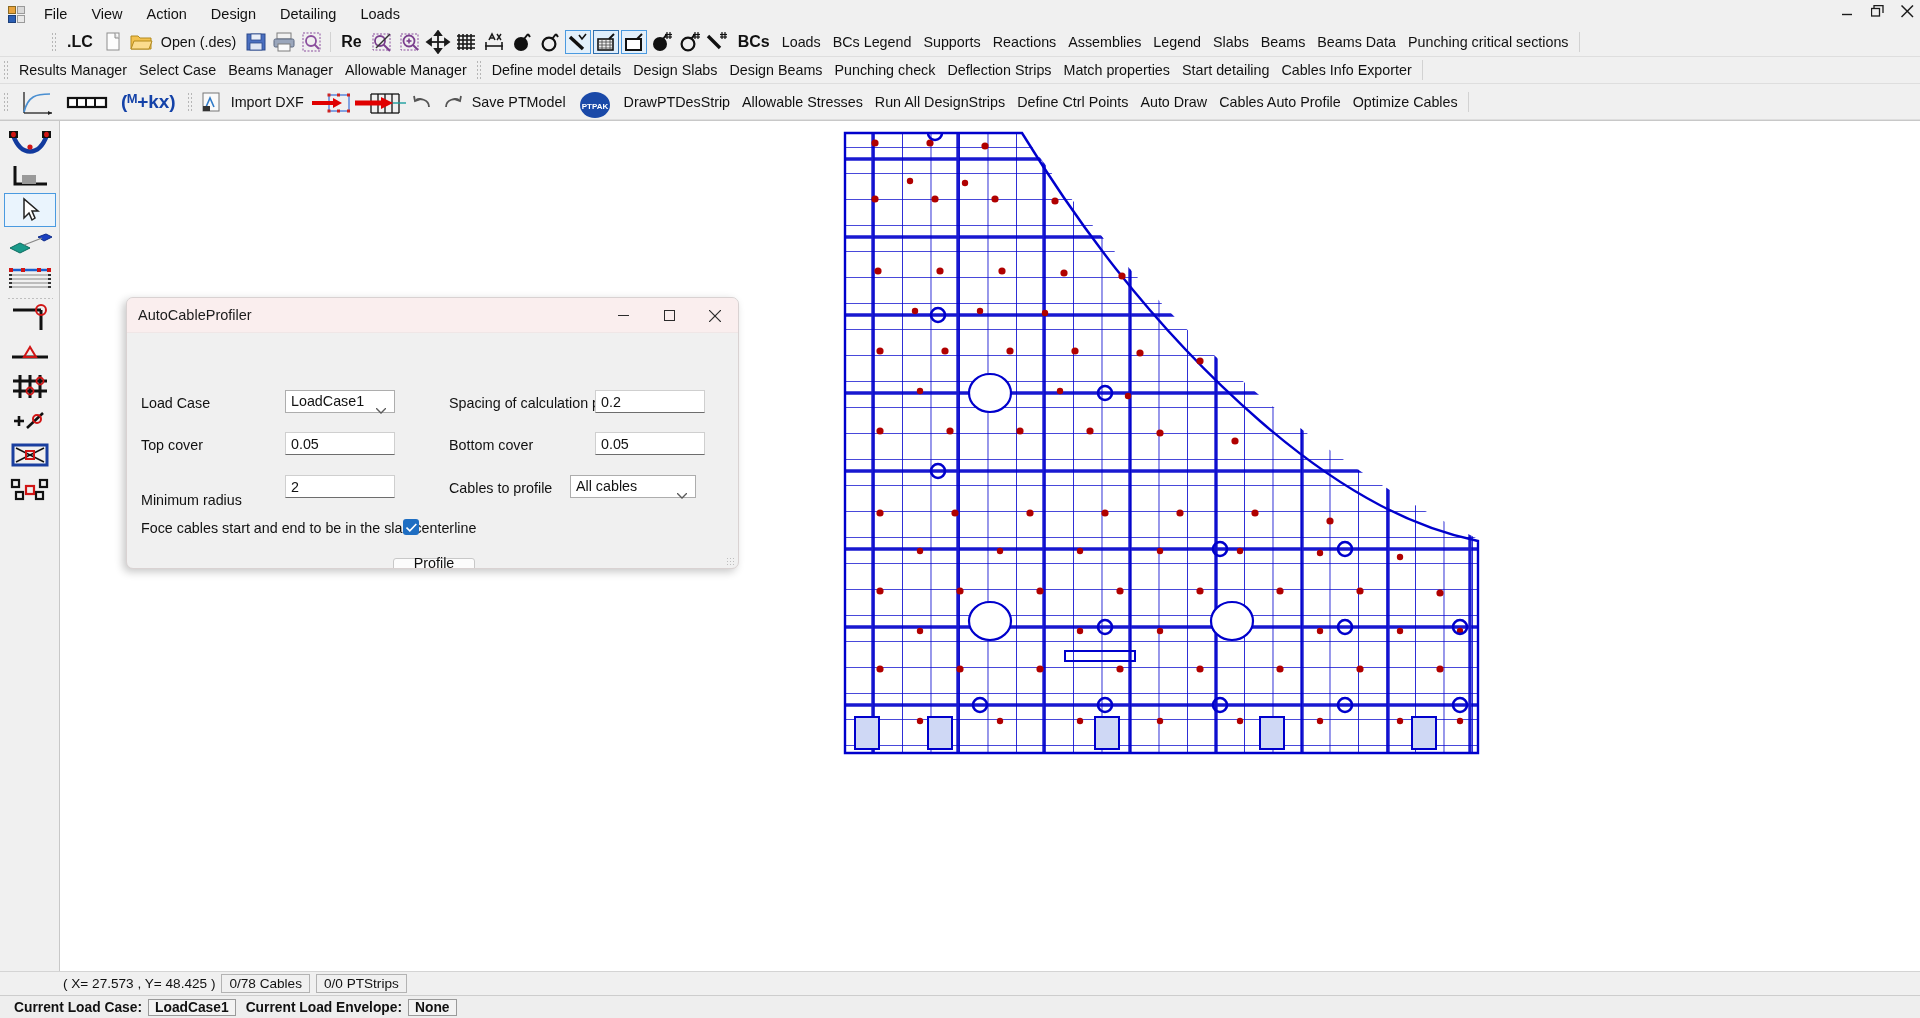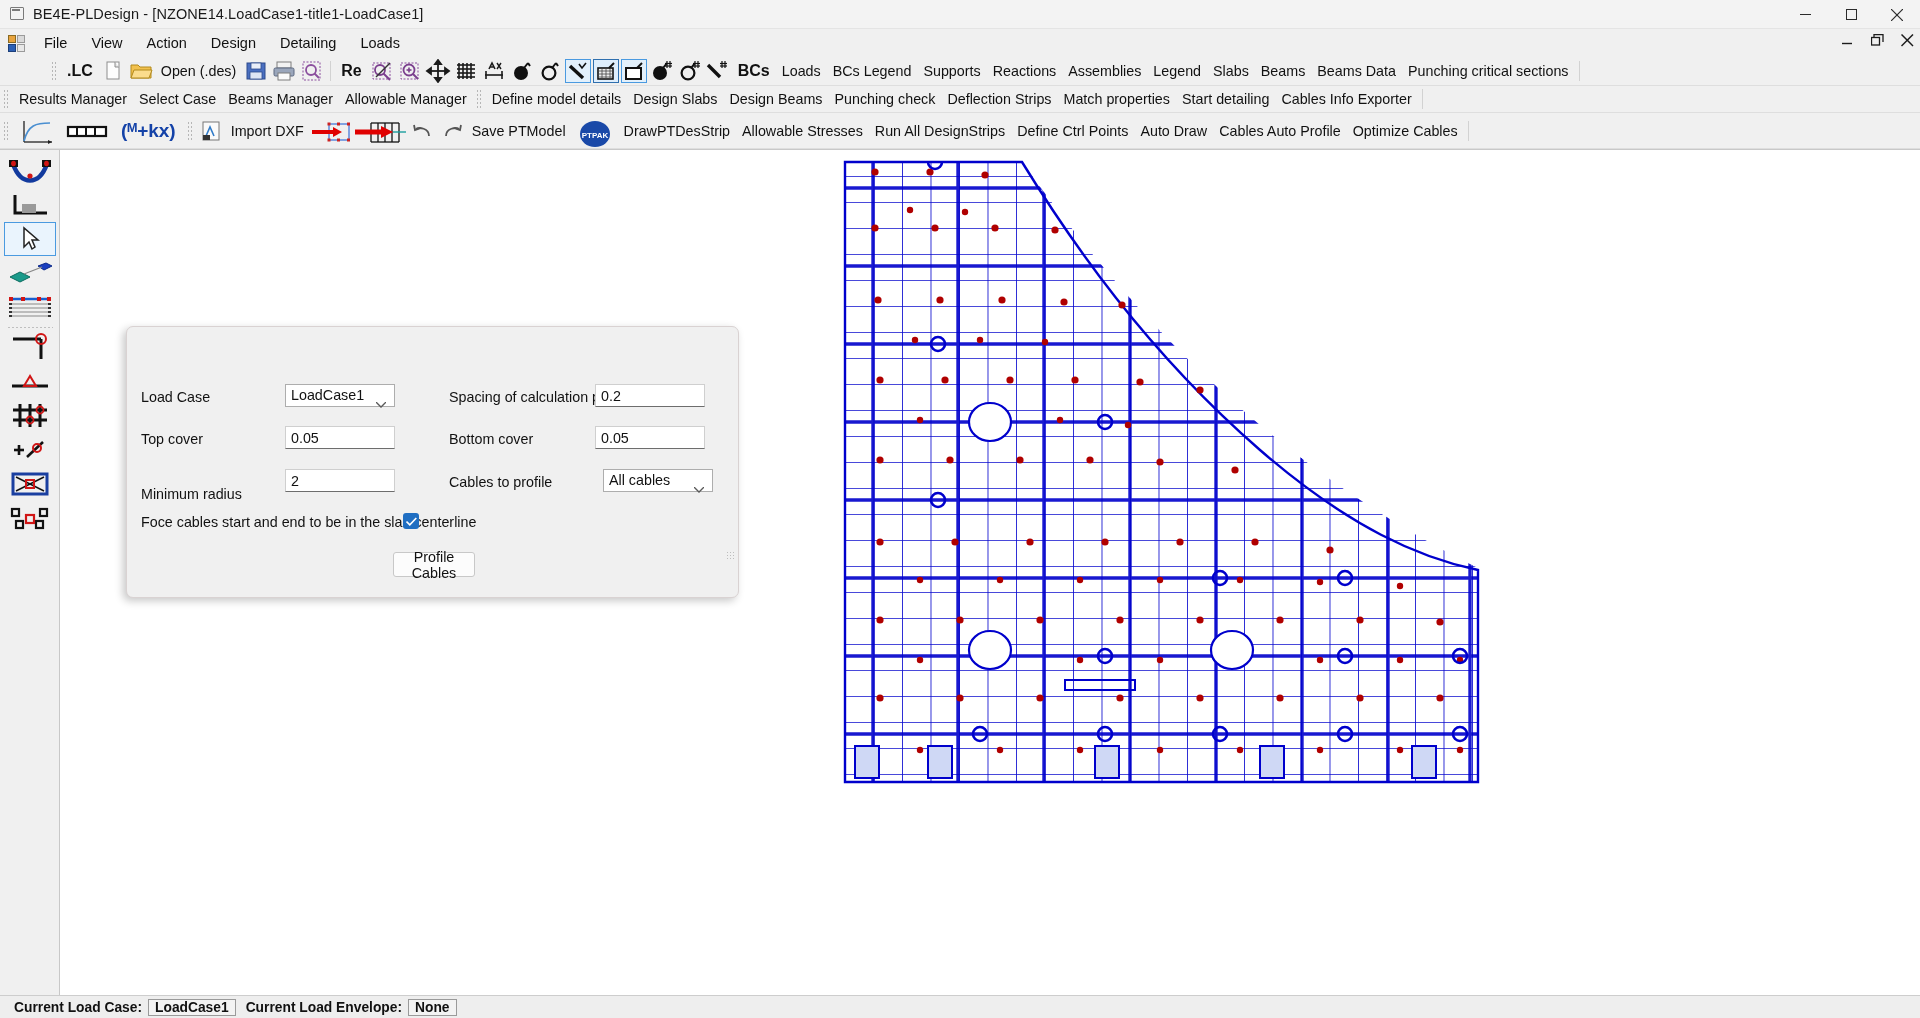--- a/index.html
+++ b/index.html
@@ -181,42 +181,20 @@
   .statusbar2 .box {
     border:1px solid #9a9a9a; padding: 0 6px; margin: 0 10px 0 6px; background:#f3f3f3; font-weight:bold;
   }
   .coords { margin-left: 2px; }
 </style>
 </head>
 <body>
 
 <div id="app">
 
-  <div class="titlebar">
-    <div class="title-ico"></div>
-    <div class="title-text">BE4E-PLDesign - [NZONE14.LoadCase1-title1-LoadCase1]</div>
-    <div class="winbtns">
-      <div class="winbtn">
-        <svg width="11" height="11">
-            <line x1="0" y1="5.5" x2="11" y2="5.5" stroke="#2b2b2b" stroke-width="1"></line>
-          </svg>
-      </div>
-      <div class="winbtn">
-        <svg width="11" height="11">
-            <rect x="0.5" y="0.5" width="10" height="10" fill="none" stroke="#2b2b2b" stroke-width="1"></rect>
-          </svg>
-      </div>
-      <div class="winbtn close">
-        <svg width="12" height="12">
-            <line x1="0" y1="0" x2="12" y2="12" stroke="#2b2b2b" stroke-width="1.2"></line>
-            <line x1="12" y1="0" x2="0" y2="12" stroke="#2b2b2b" stroke-width="1.2"></line>
-          </svg>
-      </div>
-    </div>
-  </div>
 
   <div class="menubar">
     <div class="menu-app-ico">
       <div class="sq1"></div>
         <div class="sq2"></div>
         <div class="sq3"></div>
         <div class="sq4"></div>
     </div>
     <div class="menu-item">File</div>
     <div class="menu-item">View</div>
@@ -814,20 +792,41 @@
               <rect x="1200" y="596" width="24" height="32"></rect>
             <rect x="1352" y="596" width="24" height="32"></rect>
           </g>
 
           <rect x="1005" y="530" width="70" height="10" fill="none" stroke="#0000cc" stroke-width="2"></rect>
         </g>
       </svg>
     </div>
 
     <div class="dialog">
+      <div class="dlg-title">
+        <div class="dlg-title-text">AutoCableProfiler</div>
+        <div class="dlg-btns">
+          <div class="dlg-btn">
+            <svg width="11" height="11">
+                <line x1="0" y1="5.5" x2="11" y2="5.5" stroke="#2b2b2b" stroke-width="1"></line>
+              </svg>
+          </div>
+          <div class="dlg-btn">
+            <svg width="11" height="11">
+                <rect x="0.5" y="0.5" width="10" height="10" fill="none" stroke="#2b2b2b" stroke-width="1"></rect>
+              </svg>
+          </div>
+          <div class="dlg-btn close">
+            <svg width="12" height="12">
+                <line x1="0" y1="0" x2="12" y2="12" stroke="#2b2b2b" stroke-width="1.2"></line>
+                <line x1="12" y1="0" x2="0" y2="12" stroke="#2b2b2b" stroke-width="1.2"></line>
+              </svg>
+          </div>
+        </div>
+      </div>
 
       <div class="dlg-body">
 
         <div class="fld-label" style="left:14px;top:62px">Load Case</div>
         <div class="fld-select" style="left:158px;top:57px;width:110px">
           <span>LoadCase1</span>
           <span class="chev">
             <svg width="10" height="6">
                 <polyline points="0,0 5,5 10,0" fill="none" stroke="#5a5a5a" stroke-width="1.3"></polyline>
               </svg>
@@ -837,21 +836,21 @@
         <input class="fld-input" style="left: 468px; top: 57px; width: 110px;" value="0.2">
 
         <div class="fld-label" style="left:14px;top:104px">Top cover</div>
         <input class="fld-input" style="left: 158px; top: 99px; width: 110px;" value="0.05">
         <div class="fld-label" style="left:322px;top:104px">Bottom cover</div>
         <input class="fld-input" style="left: 468px; top: 99px; width: 110px;" value="0.05">
 
         <div class="fld-label" style="left:14px;top:159px">Minimum radius</div>
         <input class="fld-input" style="left: 158px; top: 142px; width: 110px;" value="2">
         <div class="fld-label" style="left:322px;top:147px">Cables to profile</div>
-        <div class="fld-select" style="left:476px;top:142px;width:110px">
+        <div class="fld-select" style="left:443px;top:142px;width:126px">
           <span>All cables</span>
           <span class="chev">
             <svg width="10" height="6">
                 <polyline points="0,0 5,5 10,0" fill="none" stroke="#5a5a5a" stroke-width="1.3"></polyline>
               </svg>
           </span>
         </div>
 
         <div class="fld-label" style="left:14px;top:187px">Foce cables start and end to be in the slab centerline</div>
         <div class="chk" style="left:276px;top:186px">
@@ -860,20 +859,25 @@
             </svg>
         </div>
 
         <button class="dlg-action" style="left:266px;top:225px;width:82px">Profile Cables</button>
 
         <div class="dlg-grip"></div>
       </div>
     </div>
   </div>
 
+  <div class="statusrow">
+    <span class="coords">( X= 27.573 , Y= 48.425 )</span>
+    <span class="stat-cell">0/78 Cables</span>
+    <span class="stat-cell">0/0 PTStrips</span>
+  </div>
 
   <div class="statusbar2">
     <span>Current Load Case:</span>
     <span class="box">LoadCase1</span>
     <span>Current Load Envelope:</span>
     <span class="box">None</span>
   </div>
 
 </div>
 

